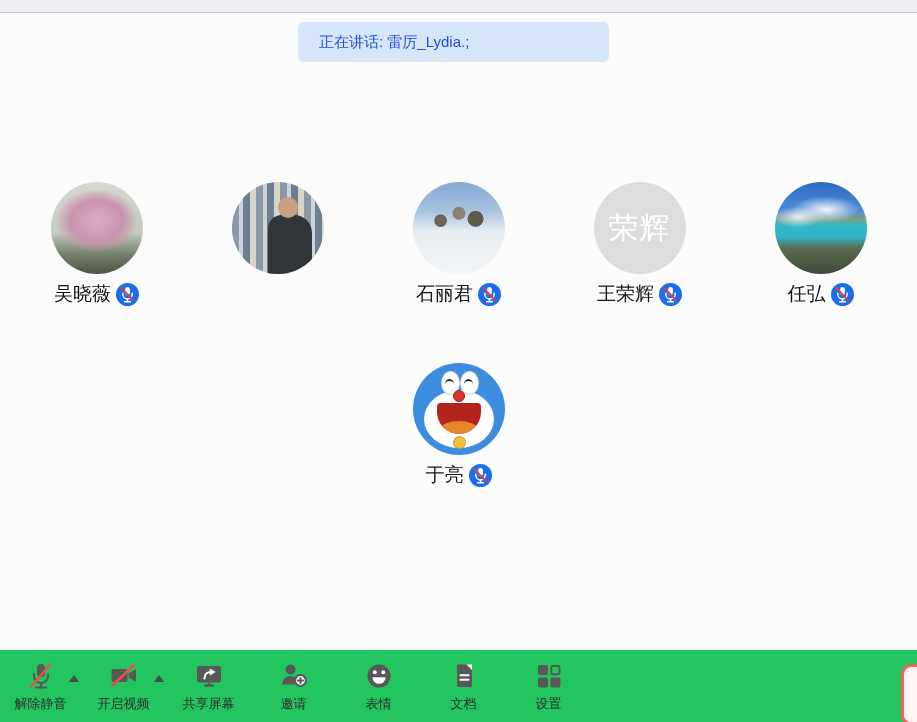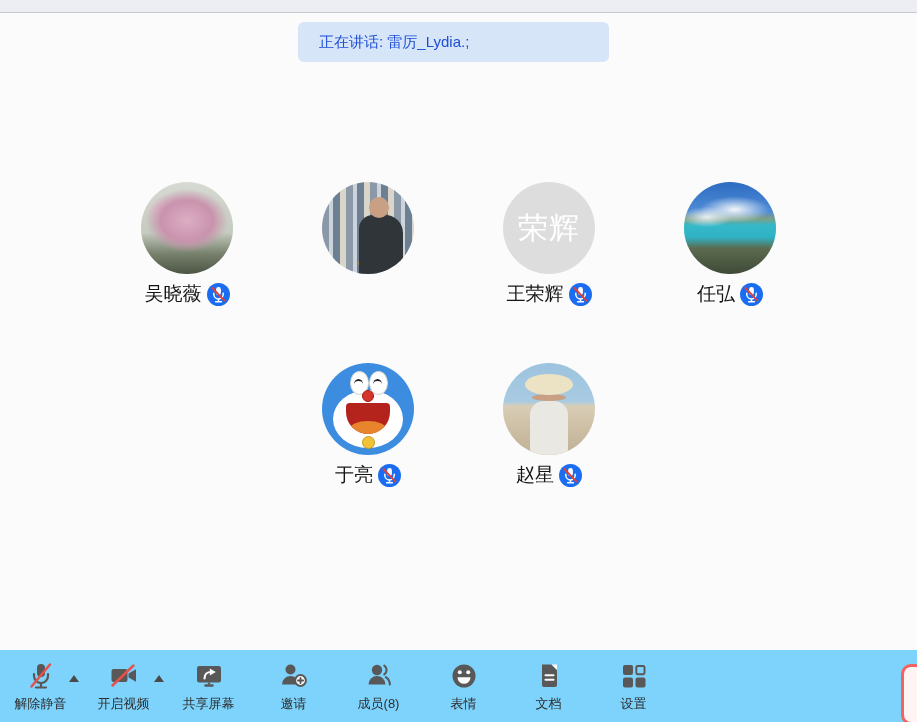--- a/index.html
+++ b/index.html
@@ -86,21 +86,21 @@
     border:1px solid #9e1f18;border-radius:50%;box-sizing:border-box;}
   .dora-mouth{position:absolute;left:24px;top:40px;width:44px;height:31px;background:#b5241c;
     border-radius:10px 10px 60px 60px;overflow:hidden;}
   .dora-tongue{position:absolute;left:4px;bottom:-2px;width:36px;height:15px;background:#e8842c;
     border-radius:50% 50% 0 0;}
   .dora-bell{position:absolute;left:40px;top:73px;width:13px;height:13px;background:#f3c337;
     border:1px solid #c79a1e;border-radius:50%;box-sizing:border-box;}
 
   
   .toolbar{position:absolute;left:0;bottom:0;width:917px;height:72px;display:flex;
-    align-items:flex-start;padding-top:10px;box-sizing:border-box;background:#7dd3fc;}
+    align-items:flex-start;padding-top:10px;box-sizing:border-box;background:#22c55e;}
   .tb-item{position:relative;width:85px;display:flex;flex-direction:column;align-items:center;cursor:pointer;}
   .tb-item:first-child{width:81px;}
   .tb-icon{height:32px;display:flex;align-items:center;justify-content:center;}
   .tb-label{font-size:13px;color:#2e2e2e;margin-top:3px;white-space:nowrap;}
   .tb-arrow{position:absolute;right:2px;top:15px;width:0;height:0;
     border-left:5px solid transparent;border-right:5px solid transparent;
     border-bottom:7px solid #4a4a4a;}
 
   
   .edge-red{position:absolute;right:-8px;bottom:-3px;width:18px;height:55px;
@@ -131,20 +131,36 @@
       </span>
     </div>
   </div>
 
   <div class="cell">
     <div class="avatar av-bookshelf-person">
           <div class="host-badge"></div>
         </div>
   </div>
 
+  <div class="cell">
+    <div class="avatar av-snow-park"></div>
+    <div class="namebar">
+      <span class="pname">石丽君</span>
+      <span class="mic">
+        <svg viewBox="0 0 23 23" width="23" height="23">
+          <circle cx="11.5" cy="11.5" r="11.5" fill="#1a6df0"></circle>
+          <rect class="mic-cap" x="9.1" y="4" width="4.8" height="8.2" rx="2.4" fill="#fff"></rect>
+          <path d="M6.8 10.2 v1 a4.7 4.7 0 0 0 9.4 0 v-1" fill="none" stroke="#fff" stroke-width="1.5" stroke-linecap="round"></path>
+          <line x1="11.5" y1="16.4" x2="11.5" y2="18" stroke="#fff" stroke-width="1.5" stroke-linecap="round"></line>
+          <line x1="8.6" y1="18.8" x2="14.4" y2="18.8" stroke="#fff" stroke-width="1.5" stroke-linecap="round"></line>
+          <line class="slash" x1="5.4" y1="5" x2="17.4" y2="17.6" stroke="#e0403a" stroke-width="1.9" stroke-linecap="round"></line>
+        </svg>
+      </span>
+    </div>
+  </div>
 
   <div class="cell">
     <div class="avatar av-initials">
           <span class="initials">荣辉</span>
         </div>
     <div class="namebar">
       <span class="pname">王荣辉</span>
       <span class="mic">
         <svg viewBox="0 0 23 23" width="23" height="23">
           <circle cx="11.5" cy="11.5" r="11.5" fill="#1a6df0"></circle>
@@ -196,36 +212,20 @@
           <path d="M6.8 10.2 v1 a4.7 4.7 0 0 0 9.4 0 v-1" fill="none" stroke="#fff" stroke-width="1.5" stroke-linecap="round"></path>
           <line x1="11.5" y1="16.4" x2="11.5" y2="18" stroke="#fff" stroke-width="1.5" stroke-linecap="round"></line>
           <line x1="8.6" y1="18.8" x2="14.4" y2="18.8" stroke="#fff" stroke-width="1.5" stroke-linecap="round"></line>
           <line class="slash" x1="5.4" y1="5" x2="17.4" y2="17.6" stroke="#e0403a" stroke-width="1.9" stroke-linecap="round"></line>
         </svg>
       </span>
     </div>
   </div>
 
 
-  <div class="cell">
-    <div class="avatar av-beach-person"></div>
-    <div class="namebar">
-      <span class="pname">赵星</span>
-      <span class="mic">
-        <svg viewBox="0 0 23 23" width="23" height="23">
-          <circle cx="11.5" cy="11.5" r="11.5" fill="#1a6df0"></circle>
-          <rect class="mic-cap" x="9.1" y="4" width="4.8" height="8.2" rx="2.4" fill="#fff"></rect>
-          <path d="M6.8 10.2 v1 a4.7 4.7 0 0 0 9.4 0 v-1" fill="none" stroke="#fff" stroke-width="1.5" stroke-linecap="round"></path>
-          <line x1="11.5" y1="16.4" x2="11.5" y2="18" stroke="#fff" stroke-width="1.5" stroke-linecap="round"></line>
-          <line x1="8.6" y1="18.8" x2="14.4" y2="18.8" stroke="#fff" stroke-width="1.5" stroke-linecap="round"></line>
-          <line class="slash" x1="5.4" y1="5" x2="17.4" y2="17.6" stroke="#e0403a" stroke-width="1.9" stroke-linecap="round"></line>
-        </svg>
-      </span>
-    </div>
-  </div>
 </div>
 </div>
 
 <div class="toolbar">
   <div class="tb-item">
     <span class="tb-icon">
         <svg viewBox="0 0 30 30" width="30" height="30">
     <rect x="11" y="3" width="8" height="13" rx="4" fill="#585858"></rect>
     <path d="M8 13 v2 a7 7 0 0 0 14 0 v-2" fill="none" stroke="#585858" stroke-width="2.2" stroke-linecap="round"></path>
     <line x1="15" y1="22.5" x2="15" y2="25.5" stroke="#585858" stroke-width="2.2" stroke-linecap="round"></line>
@@ -268,31 +268,20 @@
     <circle cx="11.5" cy="8.5" r="5" fill="#585858"></circle>
     <path d="M3 23.5 a8.5 8.5 0 0 1 17 0 z" fill="#585858"></path>
     <circle cx="21.5" cy="19.5" r="5.4" fill="#fbfbfb" stroke="#585858" stroke-width="2"></circle>
     <line x1="21.5" y1="16.9" x2="21.5" y2="22.1" stroke="#585858" stroke-width="1.9" stroke-linecap="round"></line>
     <line x1="18.9" y1="19.5" x2="24.1" y2="19.5" stroke="#585858" stroke-width="1.9" stroke-linecap="round"></line>
   </svg>
       </span>
     <span class="tb-label">邀请</span>
   </div>
 
-  <div class="tb-item">
-    <span class="tb-icon">
-        <svg viewBox="0 0 30 30" width="30" height="30">
-    <circle cx="13" cy="9" r="5.2" fill="#585858"></circle>
-    <path d="M4.5 23.5 a8.5 8.5 0 0 1 17 0 z" fill="#585858"></path>
-    <path d="M20.3 4.6 a5.4 5.4 0 0 1 0 8.8" fill="none" stroke="#585858" stroke-width="2.1" stroke-linecap="round"></path>
-    <path d="M21.8 16.2 a8.6 8.6 0 0 1 4 7.3" fill="none" stroke="#585858" stroke-width="2.1" stroke-linecap="round"></path>
-  </svg>
-      </span>
-    <span class="tb-label">成员(8)</span>
-  </div>
 
 
   <div class="tb-item">
     <span class="tb-icon">
         <svg viewBox="0 0 30 30" width="30" height="30">
     <circle cx="15" cy="15" r="11.5" fill="#585858"></circle>
     <circle cx="10.8" cy="11.3" r="2" fill="#fbfbfb"></circle>
     <circle cx="19.2" cy="11.3" r="2" fill="#fbfbfb"></circle>
     <path d="M8.5 16.3 a6.5 6.5 0 0 0 13 0 z" fill="#fbfbfb"></path>
   </svg>

